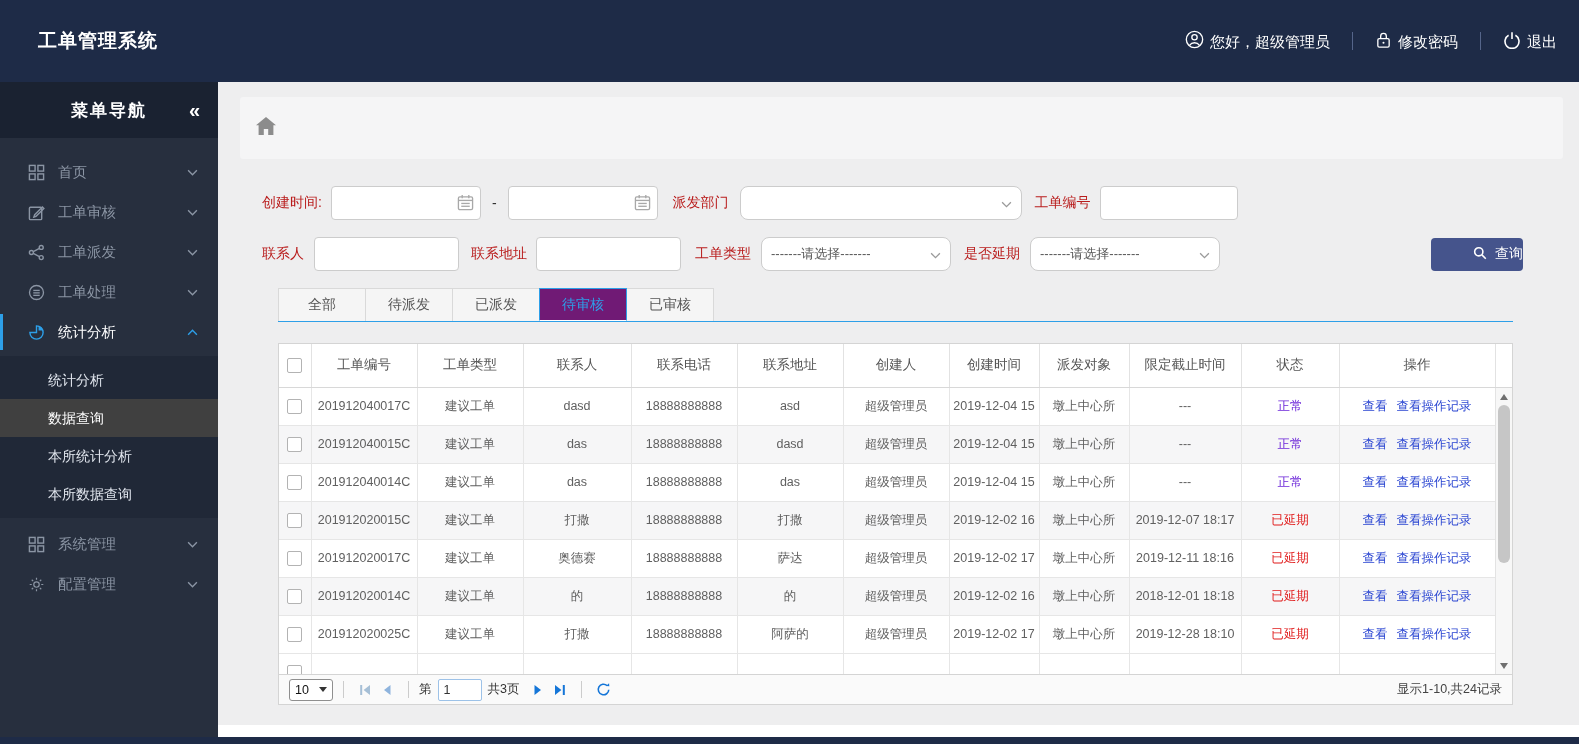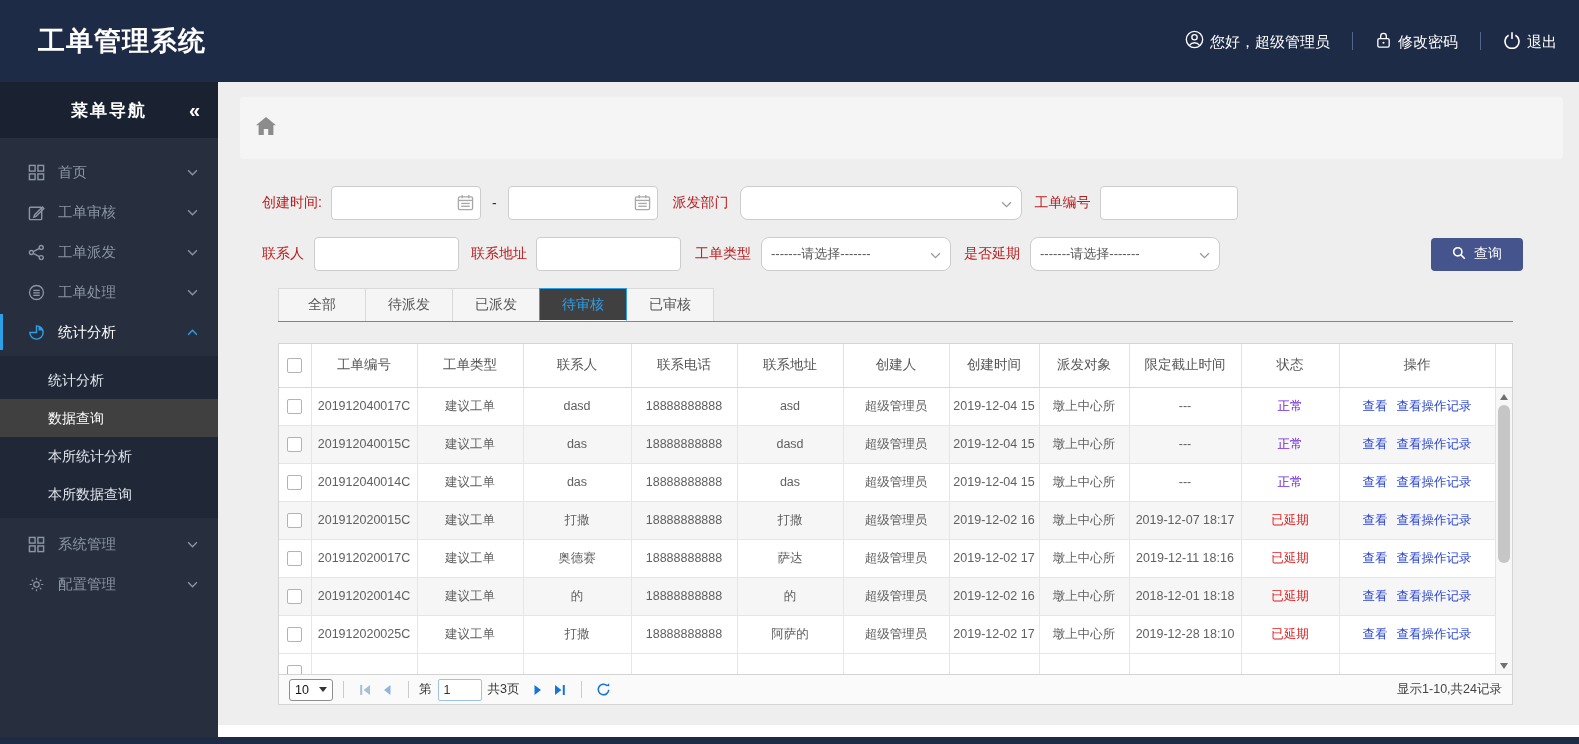--- a/index.html
+++ b/index.html
@@ -2,21 +2,21 @@
 <html><head>
 <meta charset="utf-8">
 <style>
   *{margin:0;padding:0;box-sizing:border-box}
   html,body{width:1579px;height:744px;overflow:hidden}
   body{font-family:"Liberation Sans","DejaVu Sans",sans-serif;background:#fff;-webkit-font-smoothing:antialiased}
   .app{width:1579px;height:744px;display:flex;flex-direction:column}
 
   
   .topbar{height:82px;background:#1e2b47;flex:none;display:flex;align-items:center;justify-content:space-between;padding:0 22px 0 38px}
-  .app-title{color:#fff;font-size:27px;font-weight:bold;letter-spacing:1px}
+  .app-title{color:#fff;font-size:19px;font-weight:bold;letter-spacing:1px}
   .topbar-right{display:flex;align-items:center;color:#fff;font-size:15px}
   .topbar-item{display:flex;align-items:flex-end;gap:6px;cursor:pointer;white-space:nowrap}
   .topbar-sep{width:1px;height:18px;background:#55658a;margin:0 22px}
 
   
   .body{flex:1;display:flex;min-height:0}
   .footerbar{height:7px;background:#1e2b47;flex:none}
 
   
   .sidebar{width:218px;background:#272f3e;flex:none;overflow:hidden}
@@ -43,27 +43,27 @@
   .filters{margin-top:27px;padding-left:22px;padding-right:0}
   .frow{display:flex;align-items:center;margin-bottom:17px}
   .flabel{font-size:14px;color:#b91c1c;white-space:nowrap}
   .tinput{height:34px;background:#fff;border:1px solid #ccc;border-radius:4px;font-size:13px;color:#333;padding:0 8px;outline:none}
   .date-wrap{position:relative;margin-left:9px}
   .date-wrap .tinput{width:150px;padding-right:28px}
   .cal-icon{position:absolute;right:7px;top:8px;pointer-events:none}
   .dash{margin:0 11px;color:#333;font-size:14px}
   .sel{height:34px;background:#fff;border:1px solid #ccc;border-radius:8px;display:flex;align-items:center;justify-content:space-between;padding:0 9px;font-size:13px;color:#555;cursor:pointer}
   .sel .sel-text{white-space:nowrap;overflow:hidden}
-  .btn-search{margin-left:auto;margin-right:40px;width:92px;height:33px;background:#45548c;border:none;border-radius:4px;color:#fff;font-size:14px;display:flex;align-items:center;justify-content:center;gap:8px;cursor:pointer}
+  .btn-search{margin-left:auto;margin-right:40px;width:92px;height:33px;background:#45548c;border:none;border-radius:4px;color:#fff;font-size:14px;display:flex;align-items:center;justify-content:flex-end;gap:8px;cursor:pointer}
 
   
   .section{margin-left:38px;width:1235px}
   .tabs{display:flex;border-bottom:1px solid #2d9fe8;margin-top:3px}
   .tab{min-width:88px;height:33px;display:flex;align-items:center;justify-content:center;font-size:14px;color:#555;background:#f5f5f5;border:1px solid #d9d9d9;border-bottom:none;cursor:pointer;margin-right:-1px;padding:0 5px}
-  .tab.active{background:#404040;color:#2d9fe8;border:1px solid #2d9fe8;border-bottom:1px solid #fff;margin-bottom:-1px;z-index:2;position:relative}
+  .tab.active{background:#701a75;color:#2d9fe8;border:1px solid #2d9fe8;border-bottom:1px solid #fff;margin-bottom:-1px;z-index:2;position:relative}
 
   
   .table-wrap{margin-top:21px;border:1px solid #d4d4d4;background:#fff}
   .grid-area{position:relative;height:330px;overflow:hidden}
   table{border-collapse:collapse;table-layout:fixed;width:1233px}
   th{height:43px;background:#fff;border-bottom:1px solid #d8d8d8;border-right:1px solid #e2e2e2;font-size:13.5px;font-weight:normal;color:#555;text-align:center;cursor:pointer}
   td{height:38px;border-bottom:1px solid #e6e6e6;border-right:1px solid #e6e6e6;font-size:12.5px;color:#606060;text-align:center;white-space:nowrap;overflow:hidden}
   th:last-child,td:last-child{border-right:none}
   tbody tr:nth-child(even){background:#f6f6f7}
   tbody tr.partial{background:#fff}

